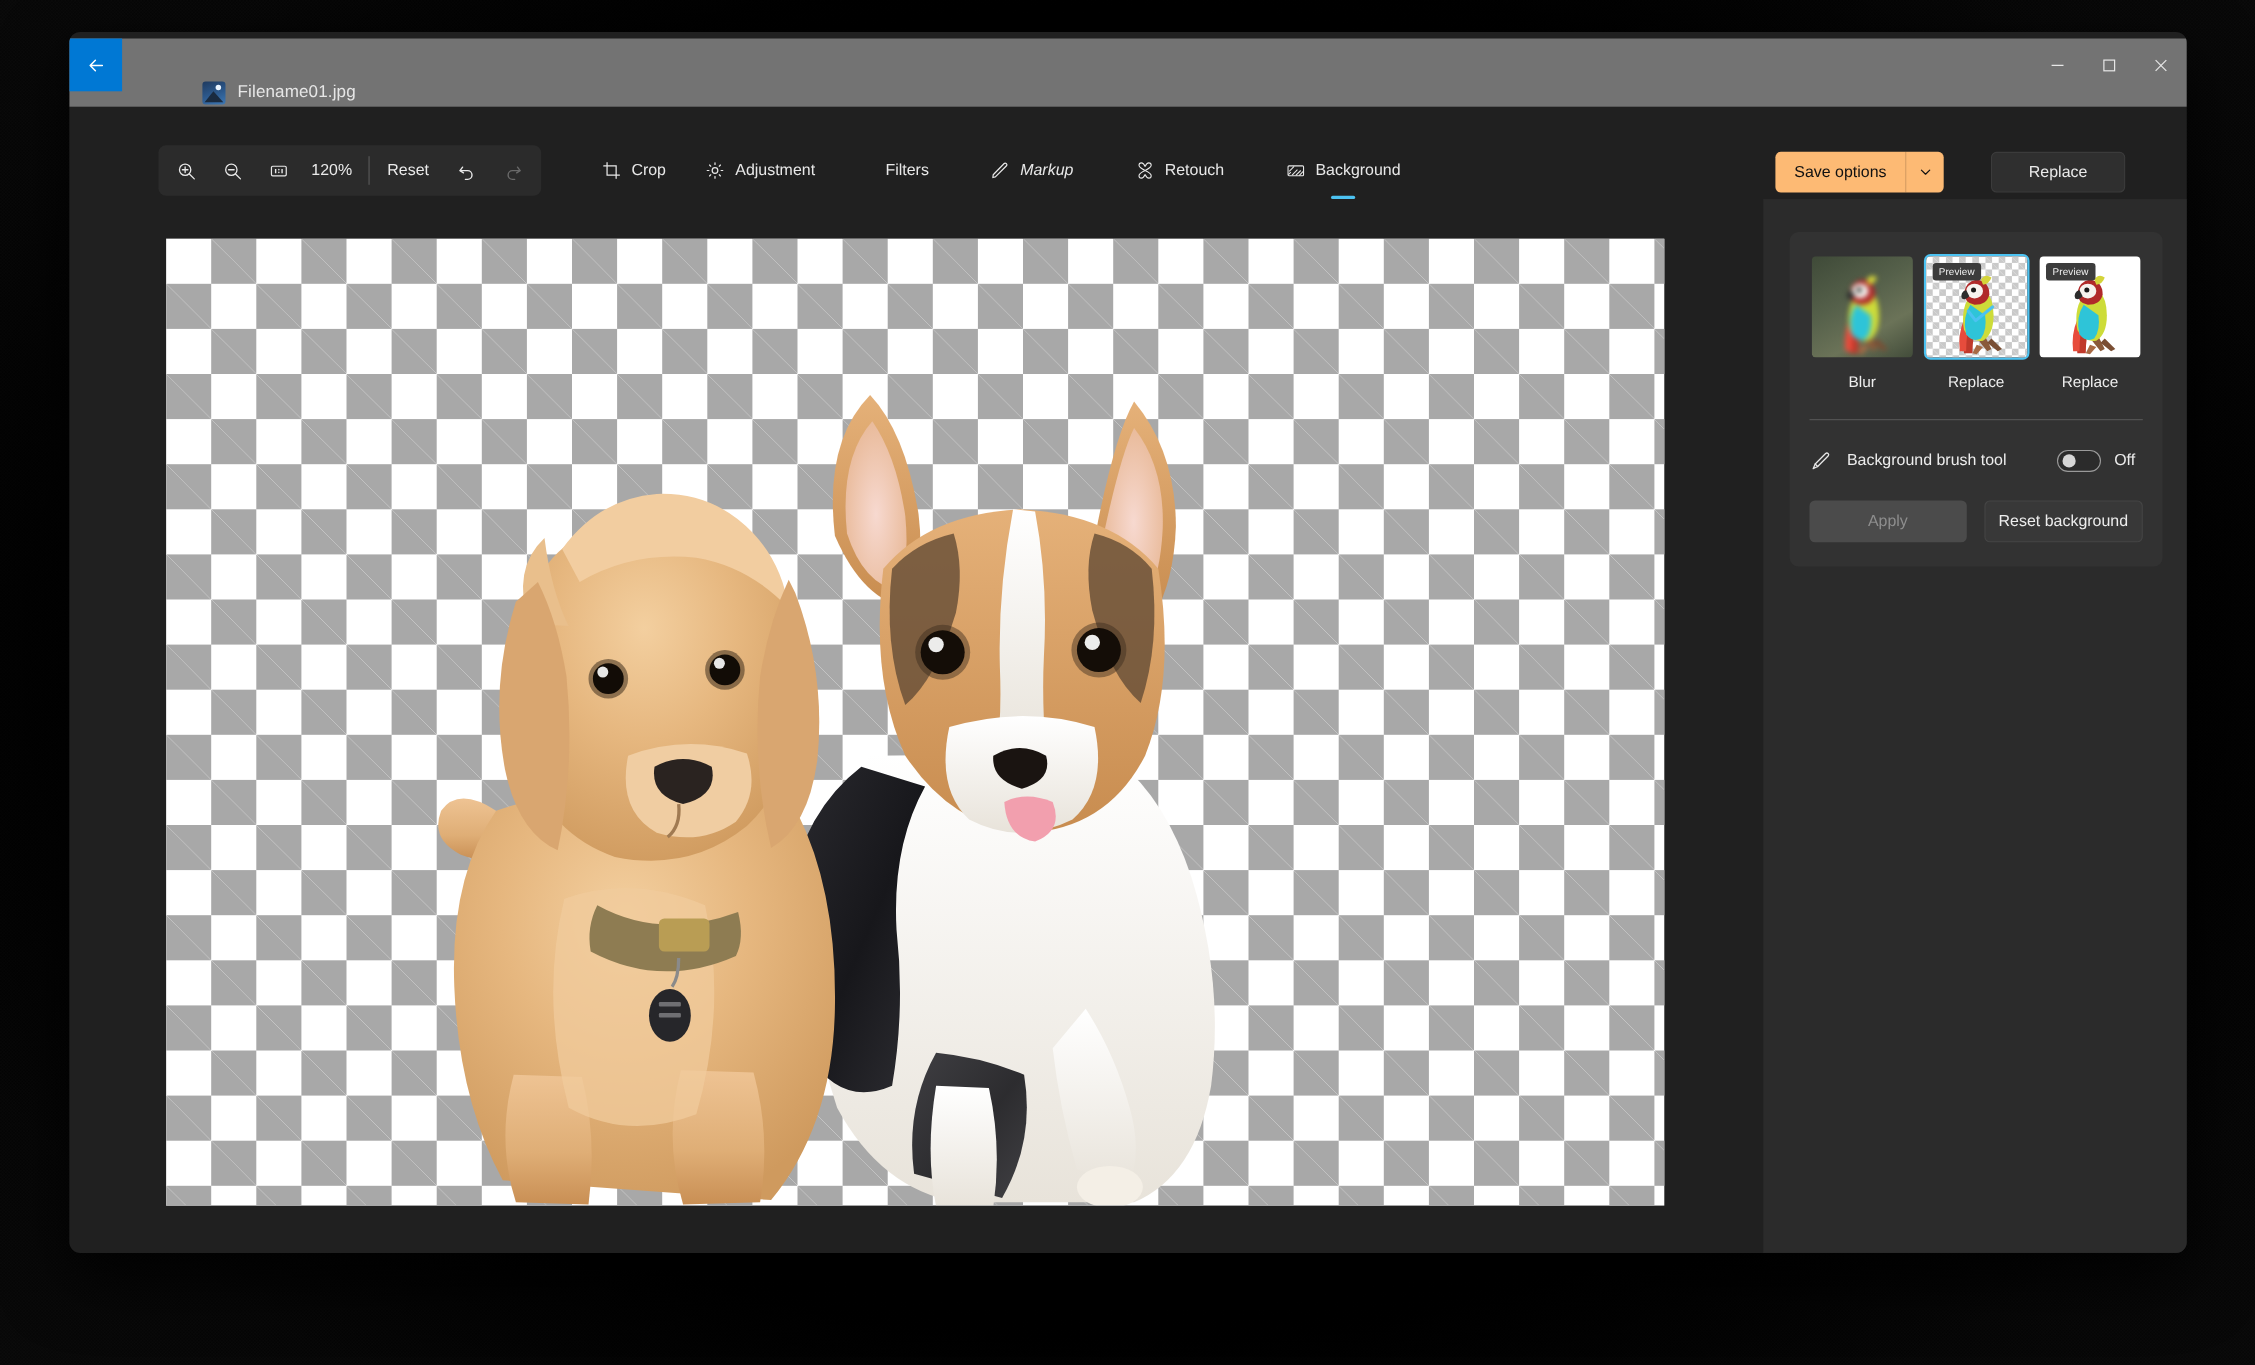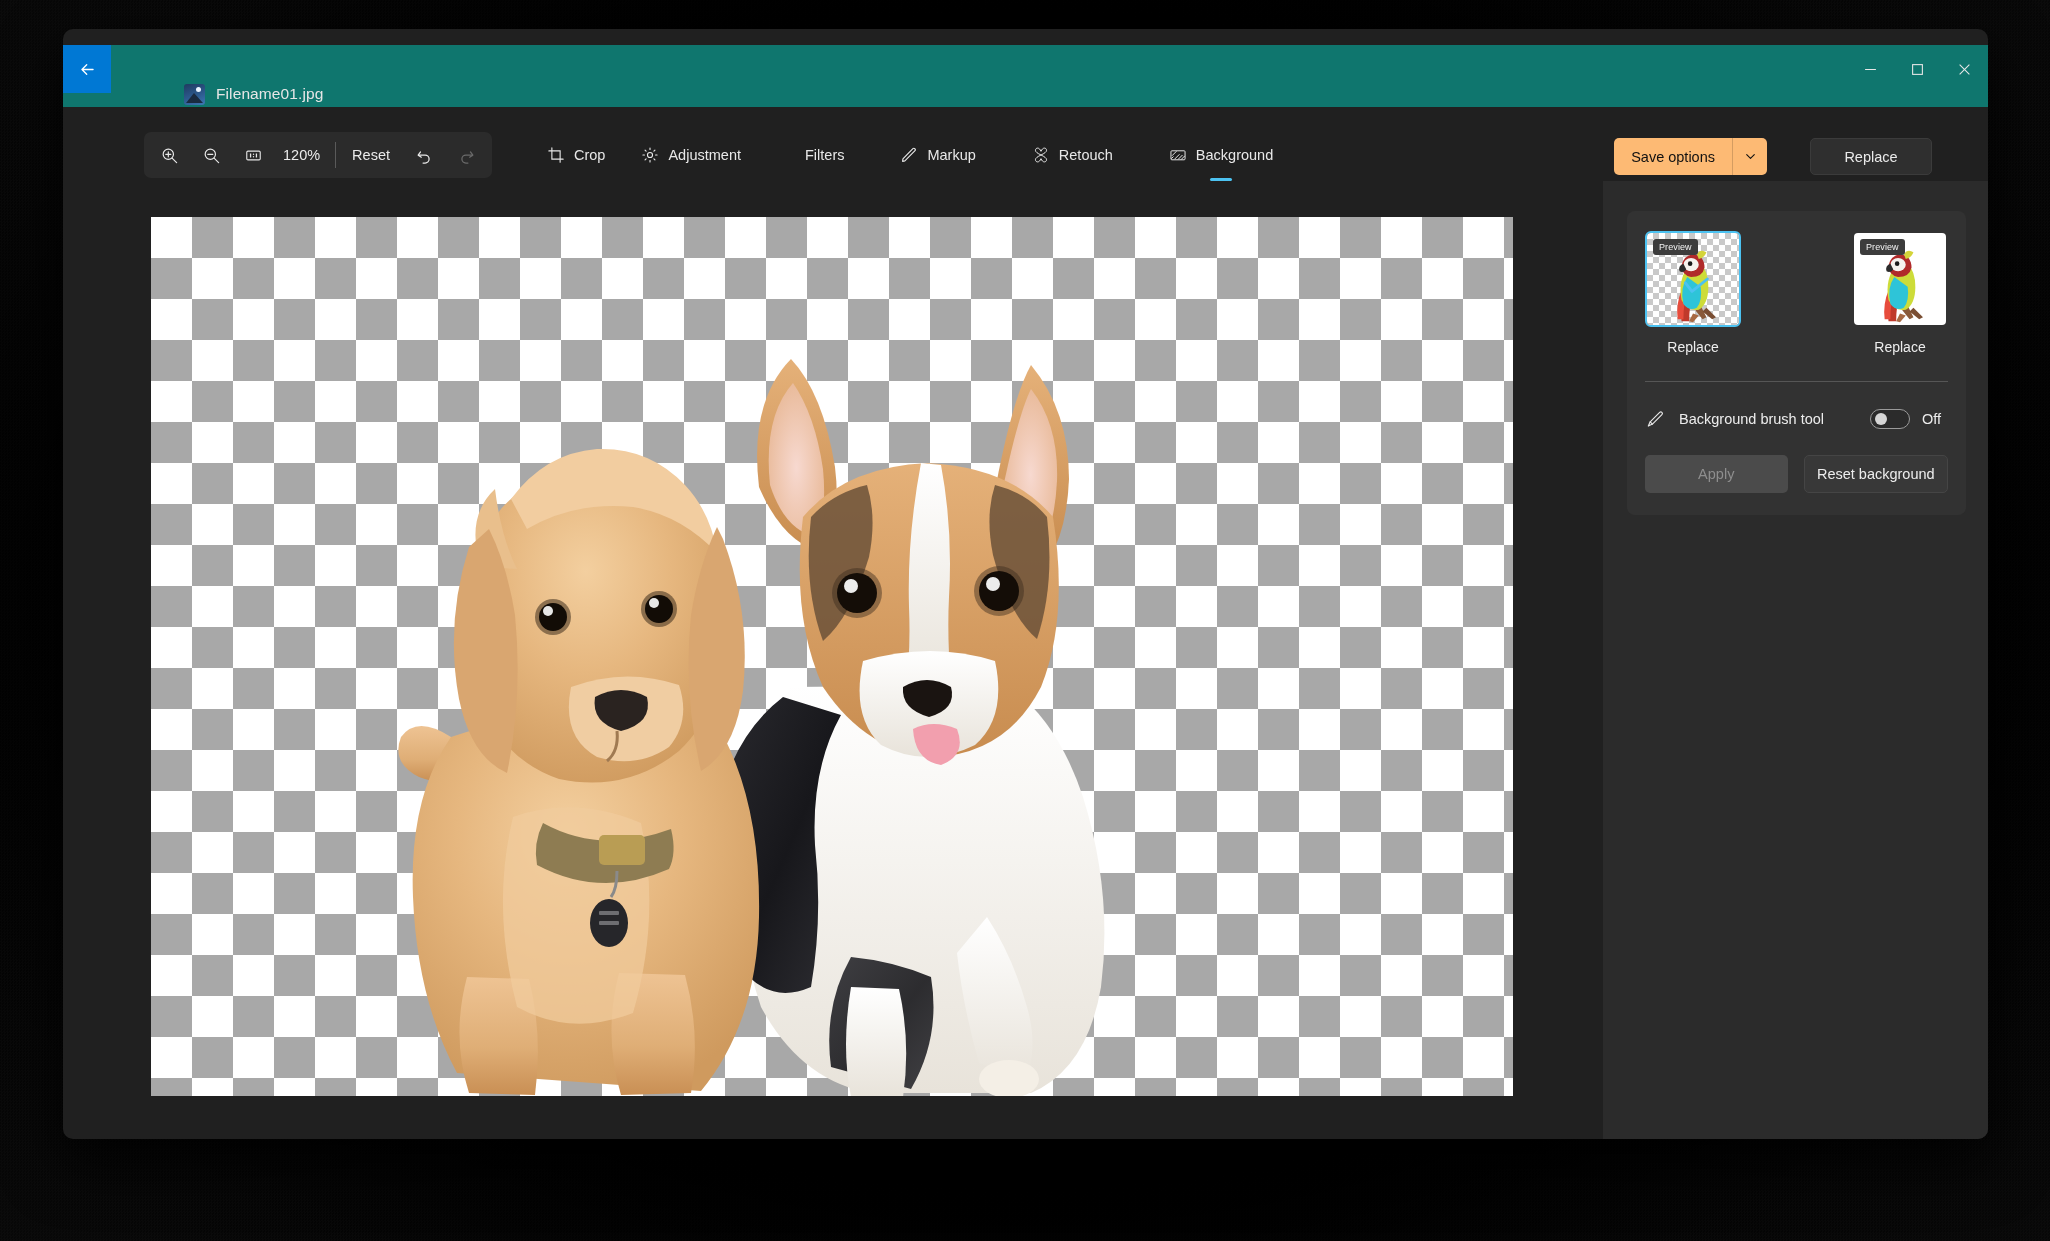--- a/index.html
+++ b/index.html
@@ -36,23 +36,23 @@
     left: 63px; top: 29px;
     width: 1925px; height: 1110px;
     background: #202020;
     border-radius: 10px;
     overflow: hidden;
     box-shadow: 0 22px 60px rgba(0,0,0,.85);
   }
 
   
   #titlebar {
-    position: absolute; left: 0; top: 16px;
+    position: absolute; left: 0; top: 6px;
     width: 100%; height: 62px;
-    background: #0f766e;
+    background: #737373;
   }
   #back-button {
     position: absolute; left: 0; top: 0;
     width: 48px; height: 48px;
     background: #0078d4;
     display: flex; align-items: center; justify-content: center;
     cursor: pointer;
   }
   #back-button svg { width: 19px; height: 19px; }
   #file-icon {
@@ -477,21 +477,21 @@
           </span>
           <span>Adjustment</span>
 
         </div>
 
         <div class="tab" style="margin-left:28px;">
           <span>Filters</span>
 
         </div>
 
-        <div class="tab" style="margin-left:20px;">
+        <div class="tab" style="margin-left:20px;font-style:italic;">
           <span class="ti">
             <svg viewBox="0 0 24 24" fill="none" stroke="currentColor" stroke-width="1.5" stroke-linecap="round" stroke-linejoin="round">
               <path d="M3.5 20.5l3-.7L20 6.3a1.6 1.6 0 0 0 0-2.3l-.5-.5a1.6 1.6 0 0 0-2.3 0L3.9 17.2z"></path>
             </svg>
           </span>
           <span>Markup</span>
 
         </div>
 
         <div class="tab" style="margin-left:20px;">
@@ -643,20 +643,40 @@
         </g>
       </svg>
     </div>
 
 
     <div id="right-panel">
       <div id="panel-card">
 
         <div id="bg-options">
 
+          <div class="bg-opt">
+            <div class="thumb">
+              <div class="art thumb-blur"></div>
+              <svg class="art" viewBox="0 0 96 96" style="filter:blur(2.4px);">
+                <path d="M56 76 L62 88 L58 90 L50 80Z" fill="#8a5a3a"></path>
+                <path d="M62 78 L72 88 L68 90 L58 82Z" fill="#7a4e33"></path>
+                <path d="M48 84 L44 92 L48 93 L54 86Z" fill="#a86a44"></path>
+                <path d="M40 62 Q34 78 36 92 L44 92 Q44 76 48 64Z" fill="#c0392b"></path>
+                <path d="M36 60 Q30 74 32 90 L38 90 Q38 72 42 62Z" fill="#e74c3c"></path>
+                <path d="M44 34 Q32 48 36 70 Q42 82 54 80 Q64 74 64 56 Q64 40 56 32Z" fill="#cddc39"></path>
+                <path d="M42 46 Q34 58 38 74 Q44 82 52 78 Q58 70 56 56Z" fill="#2ec4d8"></path>
+                <path d="M48 22 Q38 24 36 34 Q36 44 46 46 Q58 46 60 36 Q60 24 48 22Z" fill="#b02a2a"></path>
+                <ellipse cx="46" cy="33" rx="8" ry="7" fill="#f6f2ee"></ellipse>
+                <circle cx="45" cy="32" r="2.4" fill="#1a1a1a"></circle>
+                <path d="M38 32 Q32 34 34 40 Q38 42 41 38Z" fill="#2c2c2c"></path>
+                <path d="M52 22 Q56 16 62 20 Q60 26 54 27Z" fill="#d4d43a"></path>
+              </svg>
+            </div>
+            <div class="opt-label">Blur</div>
+          </div>
 
           <div class="bg-opt selected">
             <div class="thumb">
               <div class="art thumb-checker"></div>
               <svg class="art" viewBox="0 0 96 96">
                 <path d="M56 76 L62 88 L58 90 L50 80Z" fill="#8a5a3a"></path>
                 <path d="M62 78 L72 88 L68 90 L58 82Z" fill="#7a4e33"></path>
                 <path d="M48 84 L44 92 L48 93 L54 86Z" fill="#a86a44"></path>
                 <path d="M40 62 Q34 78 36 92 L44 92 Q44 76 48 64Z" fill="#c0392b"></path>
                 <path d="M36 60 Q30 74 32 90 L38 90 Q38 72 42 62Z" fill="#e74c3c"></path>

